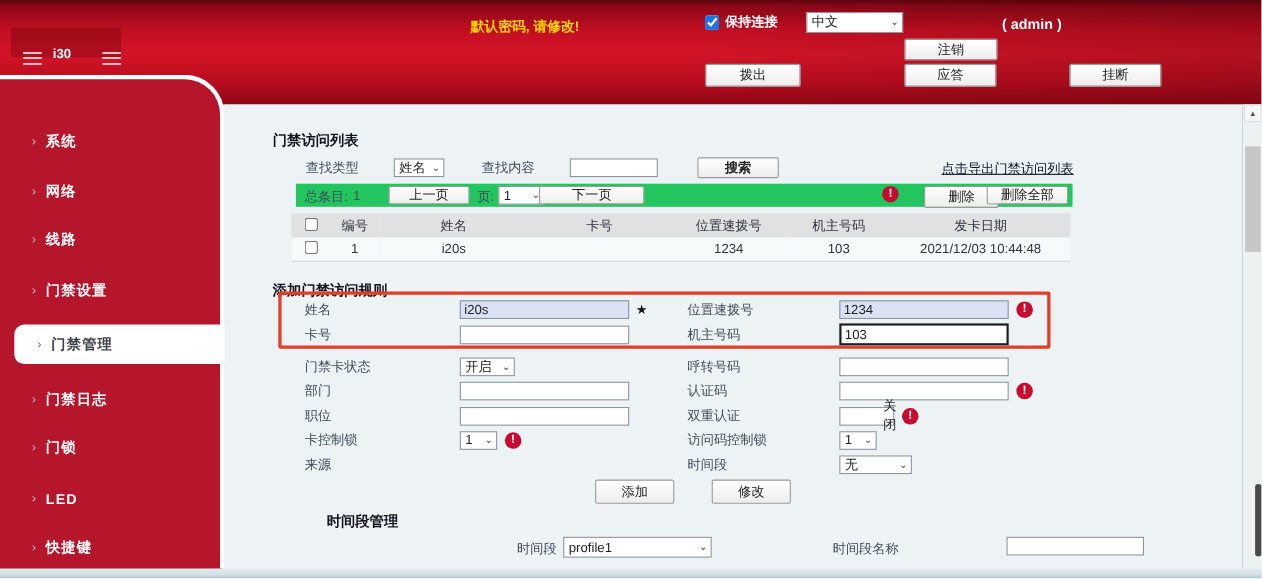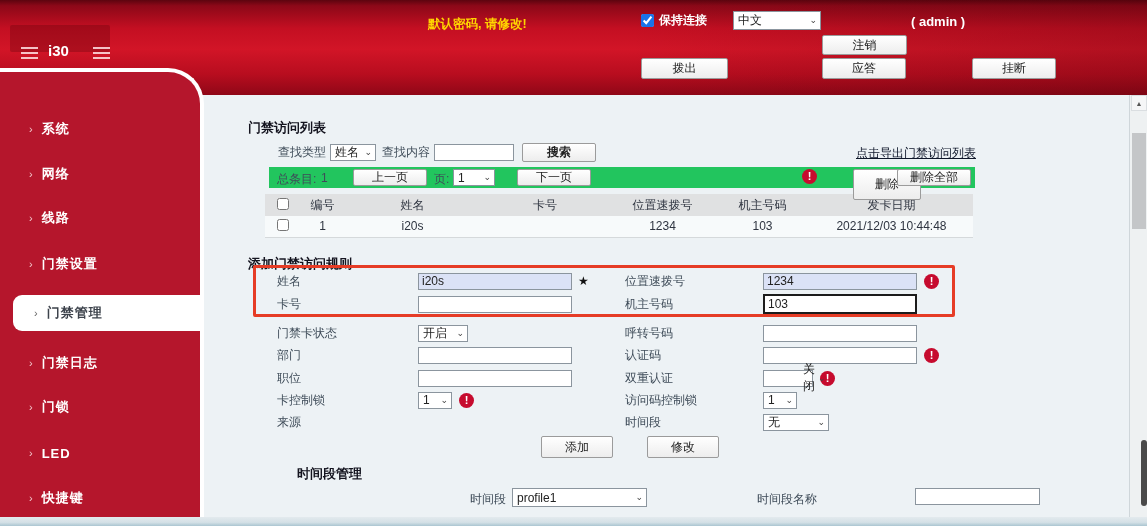--- a/index.html
+++ b/index.html
@@ -7,21 +7,21 @@
   #app{position:relative;width:1147px;height:526px;overflow:hidden;background:#edf2f5;}
 
   
   #header{position:absolute;left:0;top:0;width:1147px;height:95px;
     background:linear-gradient(180deg,#5c040f 0%,#8c0818 6%,#c40f22 30%,#d21527 52%,#b80d1f 78%,#8f0717 100%);}
   #header:after{content:"";position:absolute;inset:0;background:linear-gradient(to right,transparent 55%,rgba(60,0,6,0.22));}
   .logo-shade{position:absolute;left:10px;top:25px;width:100px;height:27px;background:rgba(80,0,8,0.28);border-radius:2px;}
   .burger{position:absolute;top:47px;width:17px;height:12px;z-index:2;
     background:repeating-linear-gradient(to bottom,rgba(255,225,228,0.85) 0 2px,transparent 2px 5px);}
   #burger-l{left:21px;} #burger-r{left:93px;}
-  .logo-text{position:absolute;left:48px;top:42px;color:#fff;font-size:15px;font-weight:bold;z-index:2;}
+  .logo-text{position:absolute;left:48px;top:42px;color:#fff;font-size:12px;font-weight:bold;z-index:2;}
   .warn-text{position:absolute;left:428px;top:16px;color:#ffd400;font-size:12.5px;font-weight:bold;z-index:2;}
   .keep-row{position:absolute;left:641px;top:12px;display:flex;align-items:center;z-index:2;}
   .keep-row input{width:13px;height:13px;margin:0 5px 0 0;accent-color:#1a73e8;}
   .keep-row .kl{color:#fff;font-size:12px;font-weight:bold;}
   .admin-badge{position:absolute;left:911px;top:14px;color:#fff;font-size:13px;font-weight:bold;z-index:2;}
 
   
   .btn{display:flex;align-items:center;justify-content:center;background:linear-gradient(#ffffff,#ededed);
     border:1px solid #9b9b9b;border-radius:2px;font-size:12px;color:#222;cursor:default;z-index:2;}
   .hbtn{position:absolute;height:20px;margin-top:24px;}
@@ -44,21 +44,21 @@
   #content{position:absolute;left:204px;top:95px;width:925px;height:424px;background:#edf2f5;overflow:hidden;z-index:1;}
   .sec-title{position:absolute;font-size:13px;font-weight:bold;color:#14141f;}
   .flabel,.slabel{font-size:12px;color:#3f4c59;}
   .inp{height:17px;border:1px solid #8b959e;background:#fff;font-size:12px;padding:0 3px;width:154px;color:#222;}
   .inp.fill{background:#dbe2f6;}
   .inp.focused{border:2px solid #1c1c1c;height:20px;}
   .tip{width:15px;height:15px;border-radius:50% 50% 50% 50%;background:#c60b2e;color:#fff;font-weight:bold;
     font-size:11px;display:flex;align-items:center;justify-content:center;margin-left:7px;flex:none;line-height:1;}
   .star{margin-left:6px;color:#111;font-size:12px;}
 
-  .search-row{position:absolute;left:74px;top:48px;height:18px;display:flex;align-items:center;}
+  .search-row{position:absolute;left:74px;top:48px;height:18px;display:flex;align-items:center;gap:28px;}
   .search-row .slabel{margin-right:4px;}
   #export-link{position:absolute;left:652px;top:50px;font-size:12px;color:#0f172a;text-decoration:underline;}
 
   .band{position:absolute;left:65px;top:72px;width:706px;height:21px;background:#22c55e;text-decoration:underline;}
   .band > *{position:absolute;top:2px;}
   .band .slabel{top:4px;}
 
   table.tbl{position:absolute;left:61px;top:99px;width:708px;border-collapse:collapse;font-size:12px;color:#2e3440;}
   table.tbl th{background:#e0e1e2;height:22px;font-weight:normal;text-align:center;}
   table.tbl td{background:#f7fafb;height:21px;text-align:center;border-bottom:1px solid #d5d9db;}
@@ -189,25 +189,25 @@
       <span class="slabel" style="left:8px;">总条目:</span>
       <span class="slabel" style="left:52px;">1</span>
       <div class="btn" style="left:84px;width:74px;height:17px;">
         <span>上一页</span>
       </div>
       <span class="slabel" style="left:165px;">页:</span>
       <div class="sel" style="left:184px;width:42px;position:absolute;">
         <span>1</span>
         <span class="sel-a">⌄</span>
       </div>
-      <div class="btn" style="left:248px;width:74px;height:17px;">
+      <div class="btn" style="left:221px;width:96px;height:17px;">
         <span>下一页</span>
       </div>
       <span class="tip" style="left:533px;position:absolute;margin:0;">!</span>
-      <div class="btn" style="left:584px;width:68px;height:31px;">
+      <div class="btn" style="left:571px;width:68px;height:20px;">
         <span>删除</span>
       </div>
       <div class="btn" style="left:628px;width:74px;height:17px;">
         <span>删除全部</span>
       </div>
     </div>
 
     <table class="tbl">
       <colgroup>
         <col style="width:35px">

